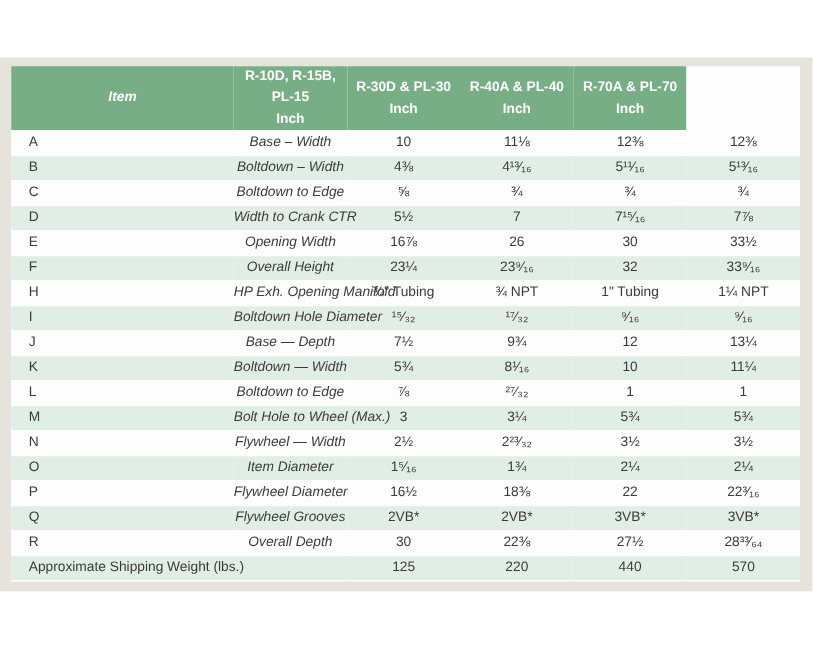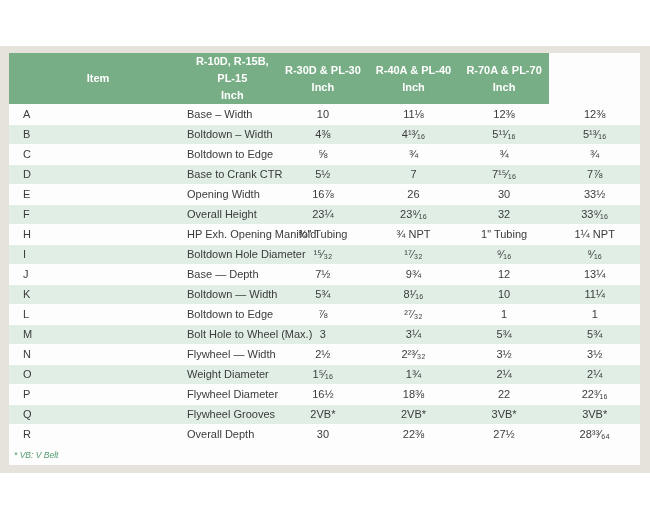--- a/index.html
+++ b/index.html
@@ -18,28 +18,28 @@
     background:var(--card-bg);
     padding:7px 10px 8px 9px;
   }
   .table-surface{background:var(--table-bg);}
   table{width:100%;border-collapse:collapse;table-layout:fixed;}
   thead th{
     background:var(--header-bg);color:#ffffff;
     height:47px;font-size:11px;font-weight:bold;
     text-align:center;vertical-align:middle;line-height:1.55;
   }
-  thead th.item-head{width:178px;}
+  thead th.item-head{width:178px;font-style:italic;}
   th .unit{font-weight:bold;}
   tbody tr{height:20px;background:var(--table-bg);}
   tbody tr:nth-child(even){background:var(--row-alt);}
   tbody tr{border-bottom:1px solid #ffffff;}
   td{font-size:11px;vertical-align:middle;white-space:nowrap;}
   td.letter{width:26px;padding-left:14px;}
-  td.item{width:152px;text-align:left;}
+  td.item{width:152px;text-align:center;font-style:italic;}
   td.val{text-align:center;}
   td.summary-label{padding-left:14px;text-align:left;}
   .footnote-strip{
     background:var(--table-bg);height:20px;
     display:flex;align-items:center;padding-left:5px;
   }
   .footnote{
     font-size:8.5px;font-style:italic;color:var(--footnote);
   }
 </style>
@@ -92,21 +92,21 @@
           <tr>
             <td class="letter">C</td>
             <td class="item">Boltdown to Edge</td>
             <td class="val">⅝</td>
             <td class="val">¾</td>
             <td class="val">¾</td>
             <td class="val">¾</td>
           </tr>
           <tr>
             <td class="letter">D</td>
-            <td class="item">Base to Crank CTR</td>
+            <td class="item">Width to Crank CTR</td>
             <td class="val">5½</td>
             <td class="val">7</td>
             <td class="val">7¹⁵⁄₁₆</td>
             <td class="val">7⅞</td>
           </tr>
           <tr>
             <td class="letter">E</td>
             <td class="item">Opening Width</td>
             <td class="val">16⅞</td>
             <td class="val">26</td>
@@ -172,21 +172,21 @@
           <tr>
             <td class="letter">N</td>
             <td class="item">Flywheel — Width</td>
             <td class="val">2½</td>
             <td class="val">2²³⁄₃₂</td>
             <td class="val">3½</td>
             <td class="val">3½</td>
           </tr>
           <tr>
             <td class="letter">O</td>
-            <td class="item">Weight Diameter</td>
+            <td class="item">Item Diameter</td>
             <td class="val">1⁵⁄₁₆</td>
             <td class="val">1¾</td>
             <td class="val">2¼</td>
             <td class="val">2¼</td>
           </tr>
           <tr>
             <td class="letter">P</td>
             <td class="item">Flywheel Diameter</td>
             <td class="val">16½</td>
             <td class="val">18⅜</td>
@@ -202,19 +202,23 @@
             <td class="val">3VB*</td>
           </tr>
           <tr>
             <td class="letter">R</td>
             <td class="item">Overall Depth</td>
             <td class="val">30</td>
             <td class="val">22⅜</td>
             <td class="val">27½</td>
             <td class="val">28³³⁄₆₄</td>
           </tr>
+          <tr>
+            <td class="summary-label" colspan="2">Approximate Shipping Weight (lbs.)</td>
+            <td class="val">125</td>
+            <td class="val">220</td>
+            <td class="val">440</td>
+            <td class="val">570</td>
+          </tr>
         </tbody>
     </table>
-  </div>
-  <div class="footnote-strip">
-    <span class="footnote">* VB: V Belt</span>
   </div>
 </div>
 
 </body></html>

